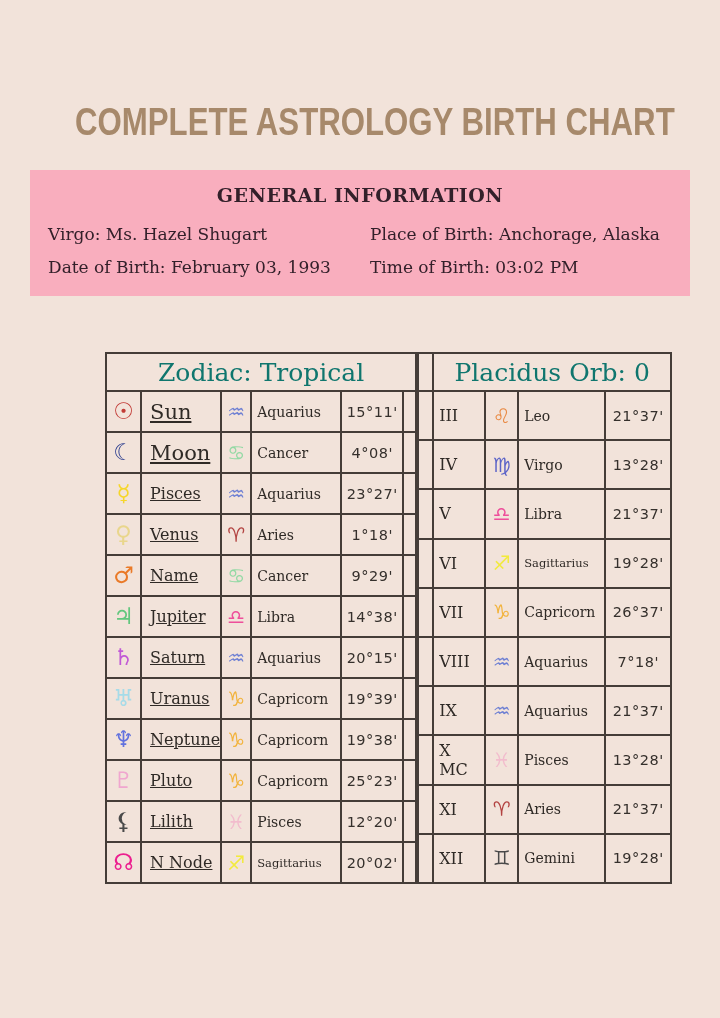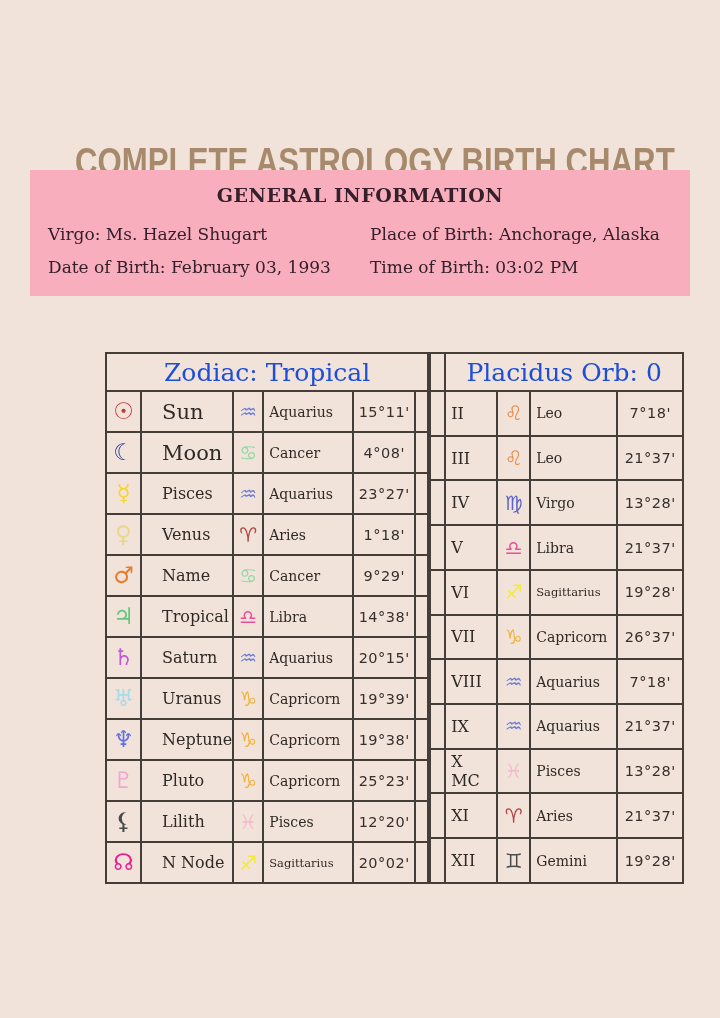--- a/index.html
+++ b/index.html
@@ -5,21 +5,21 @@
   * { margin:0; padding:0; box-sizing:border-box; }
   html,body { width:720px; height:1018px; }
   body {
     background:#f2e3da;
     font-family:"DejaVu Serif", serif;
     color:#2f2a26;
     position:relative;
     overflow:hidden;
   }
   
-  .title-wrap { position:absolute; top:100px; left:0; width:720px; text-align:center;margin-top:40px; }
+  .title-wrap { position:absolute; top:100px; left:0; width:720px; text-align:center; }
   .title-wrap span {
     display:inline-block;
     font-family:"Liberation Sans", sans-serif;
     font-weight:bold;
     font-size:39px;
     letter-spacing:0px;
     color:#a7896b;
     transform:scaleX(0.80);
     white-space:nowrap;
   }
@@ -35,25 +35,25 @@
   .info-grid {
     position:absolute; top:54px; left:18px; right:10px;
     display:grid; grid-template-columns:322px 1fr; row-gap:13px;
     font-size:17px; font-weight:500;
   }
   .info-field { white-space:nowrap; }
   
   .tables { position:absolute; left:105px; top:352px; display:flex; }
   table { border-collapse:collapse; table-layout:fixed; }
   td, th { border:2px solid #453d38; padding:0; overflow:hidden; }
-  th.main-head { height:38px; font-size:25px; font-weight:normal; text-align:center; color:#1d4ed8; }
+  th.main-head { height:38px; font-size:25px; font-weight:normal; text-align:center; color:#0f766e; }
   tbody td { height:41px; }
   .picon { font-family:"DejaVu Sans", sans-serif; font-size:23px; text-align:center; line-height:1; }
   .sicon { font-family:"DejaVu Sans", sans-serif; font-size:20px; text-align:center; line-height:1; }
-  .planet { font-size:16px; padding-left:20px; }
+  .planet { font-size:16px; padding-left:8px;text-decoration:underline; }
   .planet.big { font-size:21px; }
   .sign { font-size:14px; padding-left:5px; }
   .sign.sm { font-size:11.5px; }
   .deg { font-family:"DejaVu Sans", sans-serif; font-size:14.5px; text-align:center; letter-spacing:0.5px; color:#35302c; }
   .house { font-size:16px; padding-left:5px; }
 </style>
 </head>
 <body>
 
 <div class="title-wrap">
@@ -121,21 +121,21 @@
         <tr>
           <td class="picon"><span style="color: rgb(234, 122, 40);">♂</span></td>
           <td class="planet">Name</td>
           <td class="sicon"><span style="color: rgb(147, 217, 164);">♋</span></td>
           <td class="sign">Cancer</td>
           <td class="deg">9°29'</td>
           <td></td>
         </tr>
         <tr>
           <td class="picon"><span style="color: rgb(98, 199, 126);">♃</span></td>
-          <td class="planet">Tropical</td>
+          <td class="planet">Jupiter</td>
           <td class="sicon"><span style="color: rgb(238, 79, 155);">♎</span></td>
           <td class="sign">Libra</td>
           <td class="deg">14°38'</td>
           <td></td>
         </tr>
         <tr>
           <td class="picon"><span style="color: rgb(193, 89, 214);">♄</span></td>
           <td class="planet">Saturn</td>
           <td class="sicon"><span style="color: rgb(109, 127, 211);">♒</span></td>
           <td class="sign">Aquarius</td>
@@ -195,27 +195,20 @@
     </colgroup>
     <thead>
       <tr>
         <th></th>
         <th class="main-head" colspan="4">Placidus Orb: 0</th>
       </tr>
     </thead>
     <tbody id="houses-body">
         <tr>
           <td></td>
-          <td class="house">II</td>
-          <td class="sicon"><span style="color: rgb(233, 138, 68);">♌</span></td>
-          <td class="sign">Leo</td>
-          <td class="deg">7°18'</td>
-        </tr>
-        <tr>
-          <td></td>
           <td class="house">III</td>
           <td class="sicon"><span style="color: rgb(233, 138, 68);">♌</span></td>
           <td class="sign">Leo</td>
           <td class="deg">21°37'</td>
         </tr>
         <tr>
           <td></td>
           <td class="house">IV</td>
           <td class="sicon"><span style="color: rgb(92, 100, 200);">♍</span></td>
           <td class="sign">Virgo</td>

